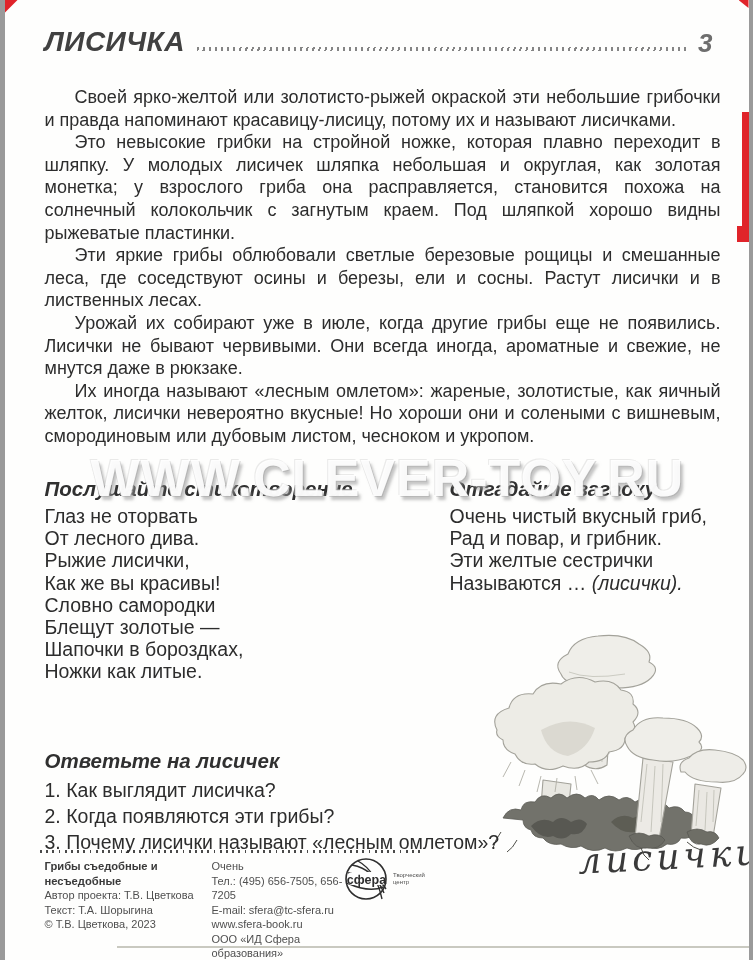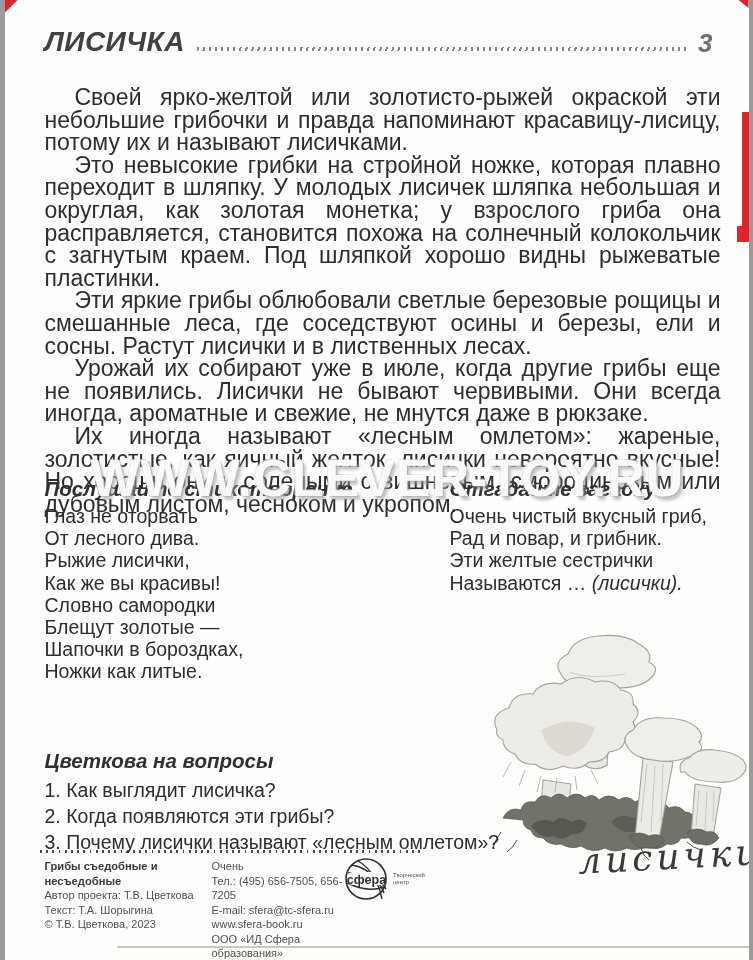--- a/index.html
+++ b/index.html
@@ -16,21 +16,21 @@
   .red-block{right:0;top:226px;width:12px;height:16px;}
   .scan-bottom-line{position:absolute;left:112px;top:946px;width:641px;height:2px;background:#c9c9c0;}
   
   .hdr{position:absolute;left:40px;top:28px;right:36px;display:flex;align-items:flex-end;}
   .hdr-title{font-size:28px;font-weight:bold;font-style:italic;color:#414141;letter-spacing:.5px;line-height:1;margin:0;}
   .hdr-leader{flex:1;height:4px;margin:0 10px 5px 12px;
     background:repeating-linear-gradient(100deg,#858585 0 2px,transparent 2px 6px);}
   .hdr-page{font-size:26px;font-weight:bold;font-style:italic;color:#6e6e6e;line-height:1;}
   
   .bodytext{position:absolute;left:40px;top:86px;width:676px;
-    font-size:23px;line-height:22.6px;text-align:justify;color:#2d2d2d;}
+    font-size:18px;line-height:22.6px;text-align:justify;color:#2d2d2d;}
   .bodytext p{margin:0;text-indent:30px;}
   
   .watermark{
     position:absolute;left:86px;top:448px;z-index:6;pointer-events:none;
     font-size:52px;font-weight:bold;letter-spacing:1px;color:rgba(255,255,255,.92);
     text-shadow:3px 4px 3px rgba(150,150,150,.55),1px 1px 0 rgba(180,180,180,.45),-1px -1px 0 rgba(220,220,220,.6);
     white-space:nowrap;
     text-align:center;
   }
   
@@ -98,21 +98,21 @@
     <div class="col-right">
       <h2 class="sec-h">Отгадайте загадку</h2>
       <div class="vline">Очень чистый вкусный гриб,</div>
       <div class="vline">Рад и повар, и грибник.</div>
       <div class="vline">Эти желтые сестрички</div>
       <div class="vline"><span>Называются … </span><span class="it">(лисички).</span></div>
     </div>
   </section>
 
   <section class="questions">
-    <h2 class="sec-h">Цветкова на вопросы</h2>
+    <h2 class="sec-h">Ответьте на лисичек</h2>
     <div class="q-line">1. Как выглядит лисичка?</div>
     <div class="q-line">2. Когда появляются эти грибы?</div>
     <div class="q-line">3. Почему лисички называют «лесным омлетом»?</div>
   </section>
 
   <figure class="illo">
     <svg width="267" height="252" viewBox="0 0 267 252" xmlns="http://www.w3.org/2000/svg">
       <g stroke="#a3a29a" stroke-width="1.1" fill="#edece7" stroke-linejoin="round">
 
         <path d="M99 66 L92 152 q12 9 24 1 L122 70 Z" fill="#eae9e4"></path>

